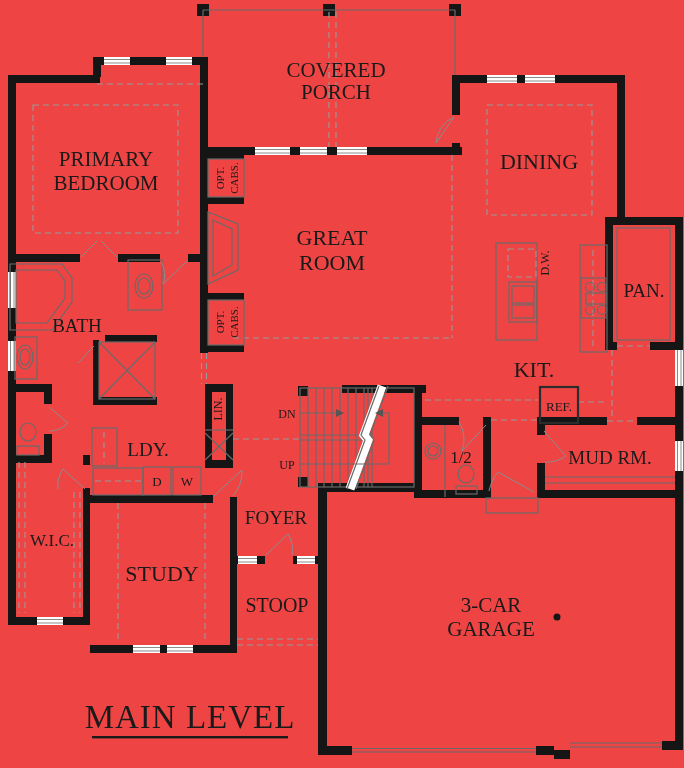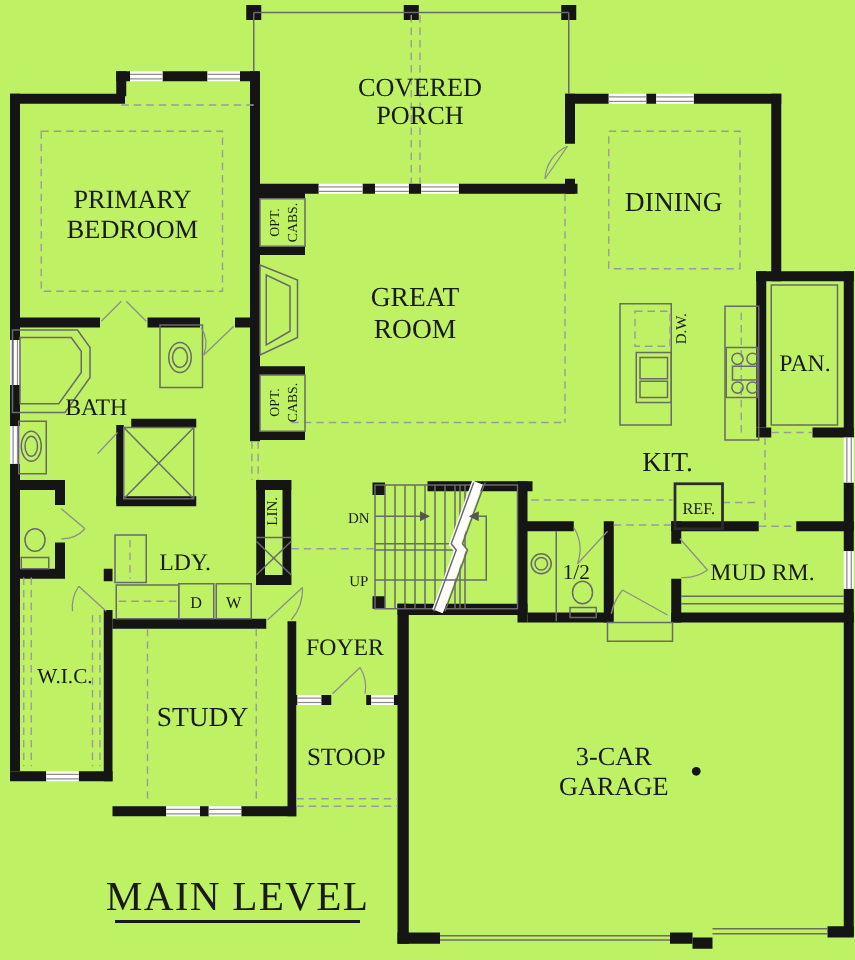--- a/index.html
+++ b/index.html
@@ -1,16 +1,16 @@
 <!DOCTYPE html>
 <html><head>
 <meta charset="utf-8">
 <style>
   html,body{margin:0;padding:0;background:#ffffff;}
-  .stage{position:relative;width:684px;height:768px;background:#bef264;overflow:hidden;}
+  .stage{position:relative;width:684px;height:768px;background:#ef4444;overflow:hidden;}
   svg{display:block;}
   svg text{font-family:"Liberation Serif", serif;fill:#1a1a1a;}
   .lbl{text-anchor:middle;}
   .walls rect{fill:#151515;}
   .thin{stroke:#6a6a6a;stroke-width:1.2;fill:none;}
   .thin2{stroke:#8c8c8c;stroke-width:1;fill:none;}
   .dash{stroke:#9a9a9a;stroke-width:1.1;fill:none;stroke-dasharray:6 4;}
   .winline{stroke:#8c8c8c;stroke-width:1;}
   .winbg{fill:#ffffff;}
 </style>

